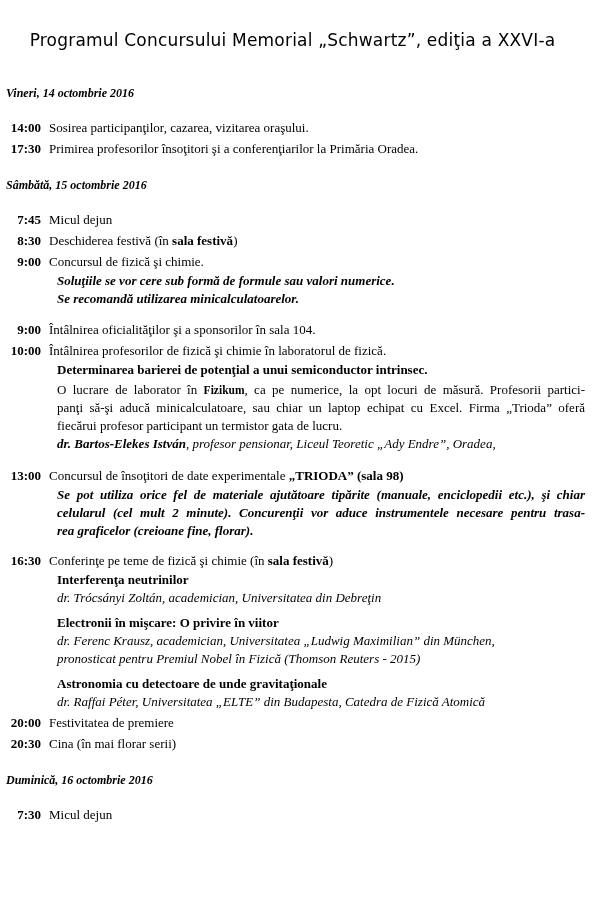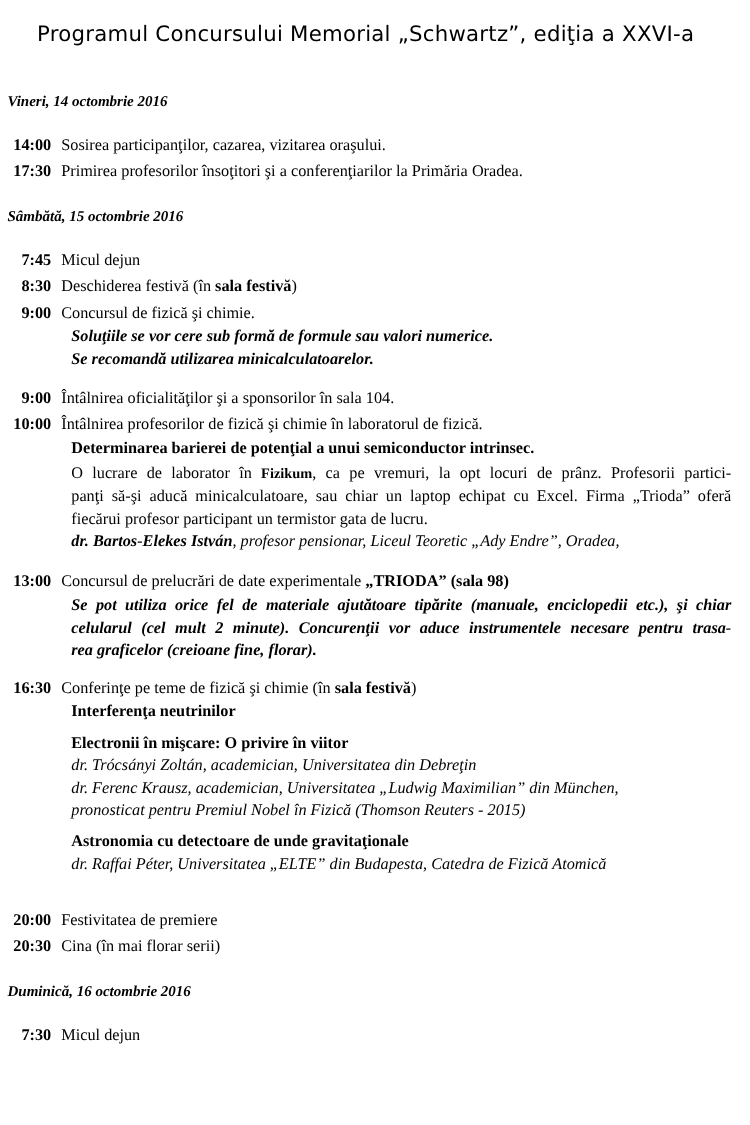--- a/index.html
+++ b/index.html
@@ -17,21 +17,21 @@
     width: 600px; height: 900px;
     box-sizing: border-box;
     padding: 0 15px 0 0;
   }
   .title {
     font-family: "DejaVu Sans", sans-serif;
     font-size: 17px;
     font-weight: normal;
     text-align: center;
     margin: 0;
-    padding: 18px 10px 0 10px;
+    padding: 30px 10px 0 10px;
     letter-spacing: 0.2px;
   }
   section { display: block; }
   .day-header {
     font-size: 12px;
     font-weight: bold;
     font-style: italic;
     margin: 0 0 16px 6px;
     padding-top: 19px;
   }
@@ -104,43 +104,43 @@
         <div class="sub"><span class="st-bi">Se recomandă utilizarea minicalculatoarelor.</span></div>
         <div class="row" style="margin-top: 11px;">
           <span class="time">9:00</span>
           <span class="rowtext"><span class="st-n">Întâlnirea oficialităţilor şi a sponsorilor în sala 104.</span></span>
         </div>
         <div class="row">
           <span class="time">10:00</span>
           <span class="rowtext"><span class="st-n">Întâlnirea profesorilor de fizică şi chimie în laboratorul de fizică.</span></span>
         </div>
         <div class="sub"><span class="st-b">Determinarea barierei de potenţial a unui semiconductor intrinsec.</span></div>
-        <div class="sub justify" style="margin-top: 2px;"><span class="st-n">O lucrare de laborator în </span><span class="st-cb">Fizikum</span><span class="st-n">, ca pe vremuri, la opt locuri de prânz. Profesorii partici-</span></div>
+        <div class="sub justify" style="margin-top: 2px;"><span class="st-n">O lucrare de laborator în </span><span class="st-cb">Fizikum</span><span class="st-n">, ca pe numerice, la opt locuri de măsură. Profesorii partici-</span></div>
         <div class="sub justify"><span class="st-n">panţi să-şi aducă minicalculatoare, sau chiar un laptop echipat cu Excel. Firma „Trioda” oferă</span></div>
         <div class="sub"><span class="st-n">fiecărui profesor participant un termistor gata de lucru.</span></div>
         <div class="sub"><span class="st-bi">dr. Bartos-Elekes István</span><span class="st-i">, profesor pensionar,  Liceul Teoretic „Ady Endre”, Oradea,</span></div>
         <div class="row" style="margin-top: 12px;">
           <span class="time">13:00</span>
-          <span class="rowtext"><span class="st-n">Concursul de prelucrări de date experimentale </span><span class="st-b">„TRIODA” (sala 98)</span></span>
+          <span class="rowtext"><span class="st-n">Concursul de însoţitori de date experimentale </span><span class="st-b">„TRIODA” (sala 98)</span></span>
         </div>
         <div class="sub justify"><span class="st-bi">Se pot utiliza orice fel de materiale ajutătoare tipărite (manuale, enciclopedii etc.), şi chiar</span></div>
         <div class="sub justify"><span class="st-bi">celularul (cel mult 2 minute). Concurenţii vor aduce instrumentele necesare pentru trasa-</span></div>
         <div class="sub"><span class="st-bi">rea graficelor (creioane fine, florar).</span></div>
         <div class="row" style="margin-top: 10px;">
           <span class="time">16:30</span>
           <span class="rowtext"><span class="st-n">Conferinţe pe teme de fizică şi chimie (în </span><span class="st-b">sala festivă</span><span class="st-n">)</span></span>
         </div>
         <div class="sub"><span class="st-b">Interferenţa neutrinilor</span></div>
+        <div class="sub"><span class="st-i">dr. Trócsányi Zoltán, academician, Universitatea din Debreţin</span></div>
         <div class="sub" style="margin-top: 7px;"><span class="st-b">Electronii în mişcare: O privire în viitor</span></div>
-        <div class="sub"><span class="st-i">dr. Trócsányi Zoltán, academician, Universitatea din Debreţin</span></div>
         <div class="sub"><span class="st-i">dr. Ferenc Krausz, academician, Universitatea „Ludwig Maximilian” din München,</span></div>
         <div class="sub"><span class="st-i">pronosticat pentru Premiul Nobel în Fizică (Thomson Reuters - 2015)</span></div>
         <div class="sub" style="margin-top: 7px;"><span class="st-b">Astronomia cu detectoare de unde gravitaţionale</span></div>
         <div class="sub"><span class="st-i">dr. Raffai Péter, Universitatea „ELTE” din Budapesta, Catedra de Fizică Atomică</span></div>
-        <div class="row" style="margin-top: 25px; justify-content: flex-end;">
+        <div class="row" style="margin-top: 1px; justify-content: flex-end;">
           <span class="time">20:00</span>
           <span class="rowtext"><span class="st-n">Festivitatea de premiere</span></span>
         </div>
         <div class="row">
           <span class="time">20:30</span>
           <span class="rowtext"><span class="st-n">Cina (în mai florar serii)</span></span>
         </div>
       </section>
       <section>
         <div class="day-header">Duminică, 16 octombrie 2016</div>

